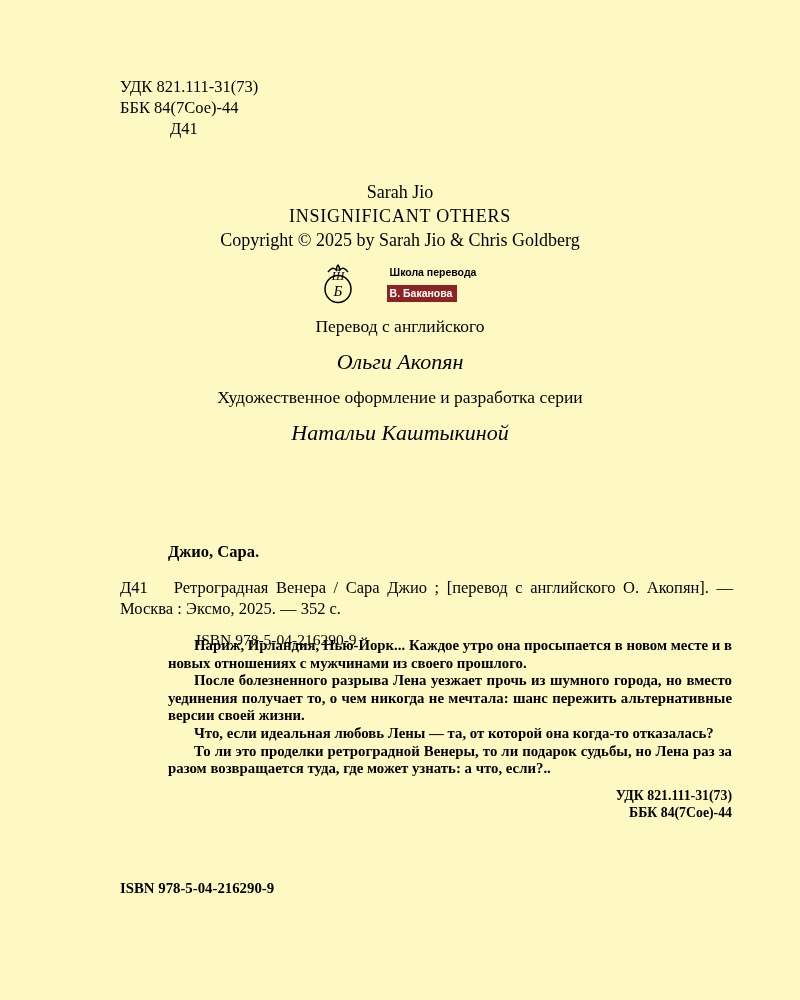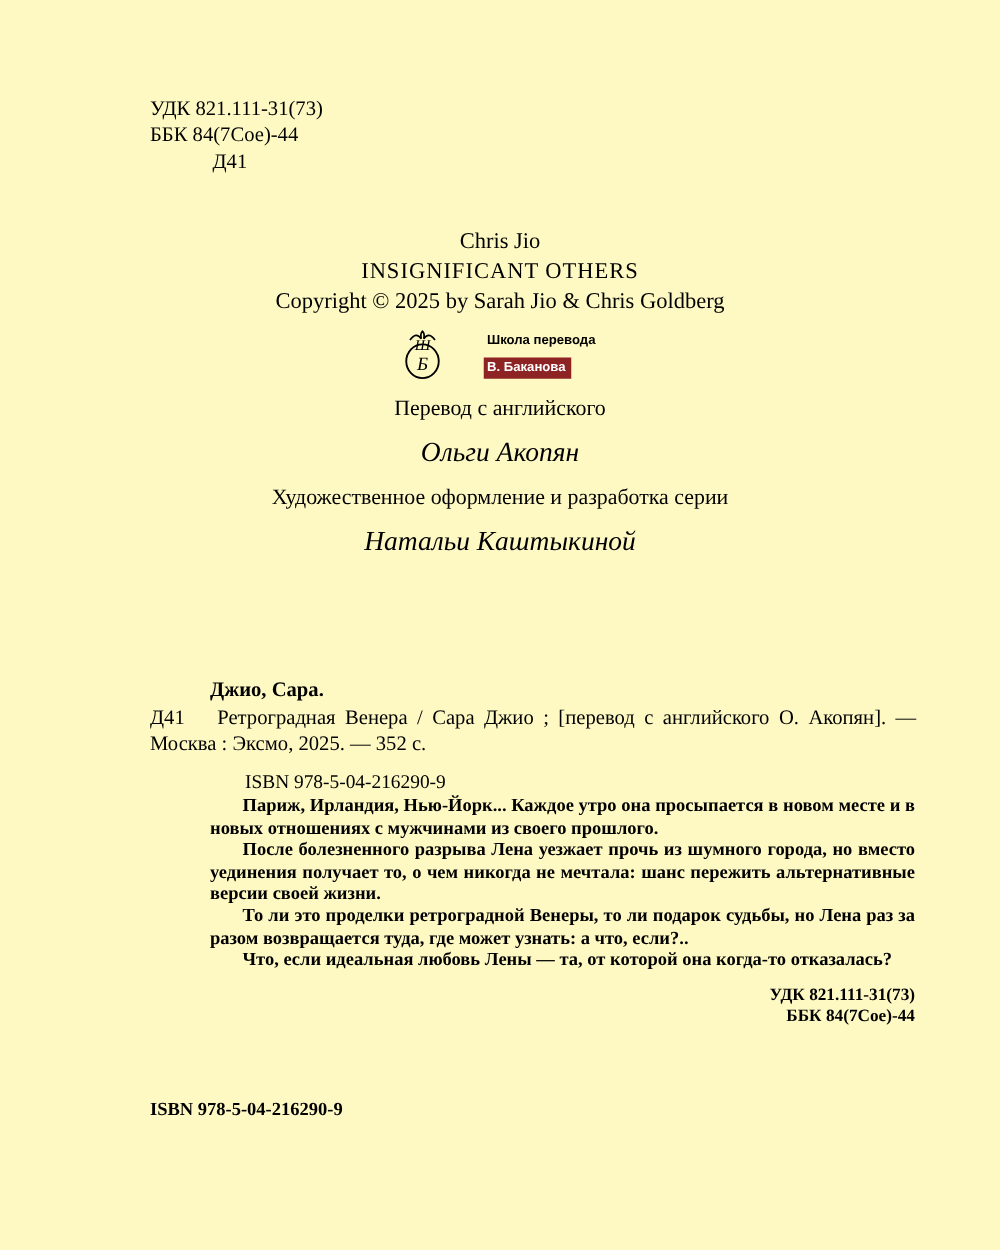--- a/index.html
+++ b/index.html
@@ -68,21 +68,21 @@
   
   .biblio {
     position: absolute;
     top: 541px;
     left: 120px;
     width: 613px;
     font-size: 16.5px;
     line-height: 21.5px;
   }
   .biblio-author { font-weight: bold; padding-left: 48px; }
-  .biblio-entry { text-align: justify; }
+  .biblio-entry { text-align: justify; margin-top: 14px; }
   .biblio-entry .margin-code { margin-right: 26px; }
   .biblio-isbn { margin-top: 9px; margin-left: 76px; font-size: 15.5px; }
 
   
   .annotation {
     position: absolute;
     top: 637px;
     left: 168px;
     width: 564px;
     font-size: 14.8px;
@@ -128,21 +128,21 @@
 
 <div class="page">
 
   <div class="top-codes">
     <div>УДК 821.111-31(73)</div>
     <div>ББК 84(7Сое)-44</div>
     <div class="code-indent">Д41</div>
   </div>
 
   <div class="center-block">
-    <div>Chris Jio</div>
+    <div>Sarah Jio</div>
     <div class="title-caps">INSIGNIFICANT OTHERS</div>
     <div>Copyright © 2025 by Sarah Jio &amp; Chris Goldberg</div>
 
     <div class="logo">
       <svg width="34" height="42" viewBox="0 0 34 42">
         <ellipse cx="17" cy="26" rx="13" ry="13.5" fill="none" stroke="#000000" stroke-width="1.5"></ellipse>
         <path d="M7 9 Q12 2 16 8 Q15 4 17 2 Q19 4 18 8 Q22 2 27 9" fill="none" stroke="#000000" stroke-width="1.4"></path>
         <text x="17" y="17" font-size="12" text-anchor="middle" font-style="italic" font-family="Liberation Serif, serif">Ш</text>
         <text x="17" y="33" font-size="15" text-anchor="middle" font-style="italic" font-family="Liberation Serif, serif">Б</text>
       </svg>
@@ -160,22 +160,22 @@
 
   <div class="biblio">
     <div class="biblio-author">Джио, Сара.</div>
     <p class="biblio-entry"><span class="margin-code">Д41</span><span>Ретроградная Венера / Сара Джио ; [перевод с английского О. Акопян]. — Москва : Эксмо, 2025. — 352 с.</span></p>
     <div class="biblio-isbn">ISBN 978-5-04-216290-9</div>
   </div>
 
   <div class="annotation">
     <p>Париж, Ирландия, Нью-Йорк... Каждое утро она просыпается в новом месте и в новых отношениях с мужчинами из своего прошлого.</p>
     <p>После болезненного разрыва Лена уезжает прочь из шумного города, но вместо уединения получает то, о чем никогда не мечтала: шанс пережить альтернативные версии своей жизни.</p>
+    <p>Что, если идеальная любовь Лены — та, от которой она когда-то отказалась?</p>
     <p>То ли это проделки ретроградной Венеры, то ли подарок судьбы, но Лена раз за разом возвращается туда, где может узнать: а что, если?..</p>
-    <p>Что, если идеальная любовь Лены — та, от которой она когда-то отказалась?</p>
   </div>
 
   <div class="codes-right">
     <div>УДК 821.111-31(73)</div>
     <div>ББК 84(7Сое)-44</div>
   </div>
 
 
   <div class="footer-isbn">ISBN 978-5-04-216290-9</div>
 

